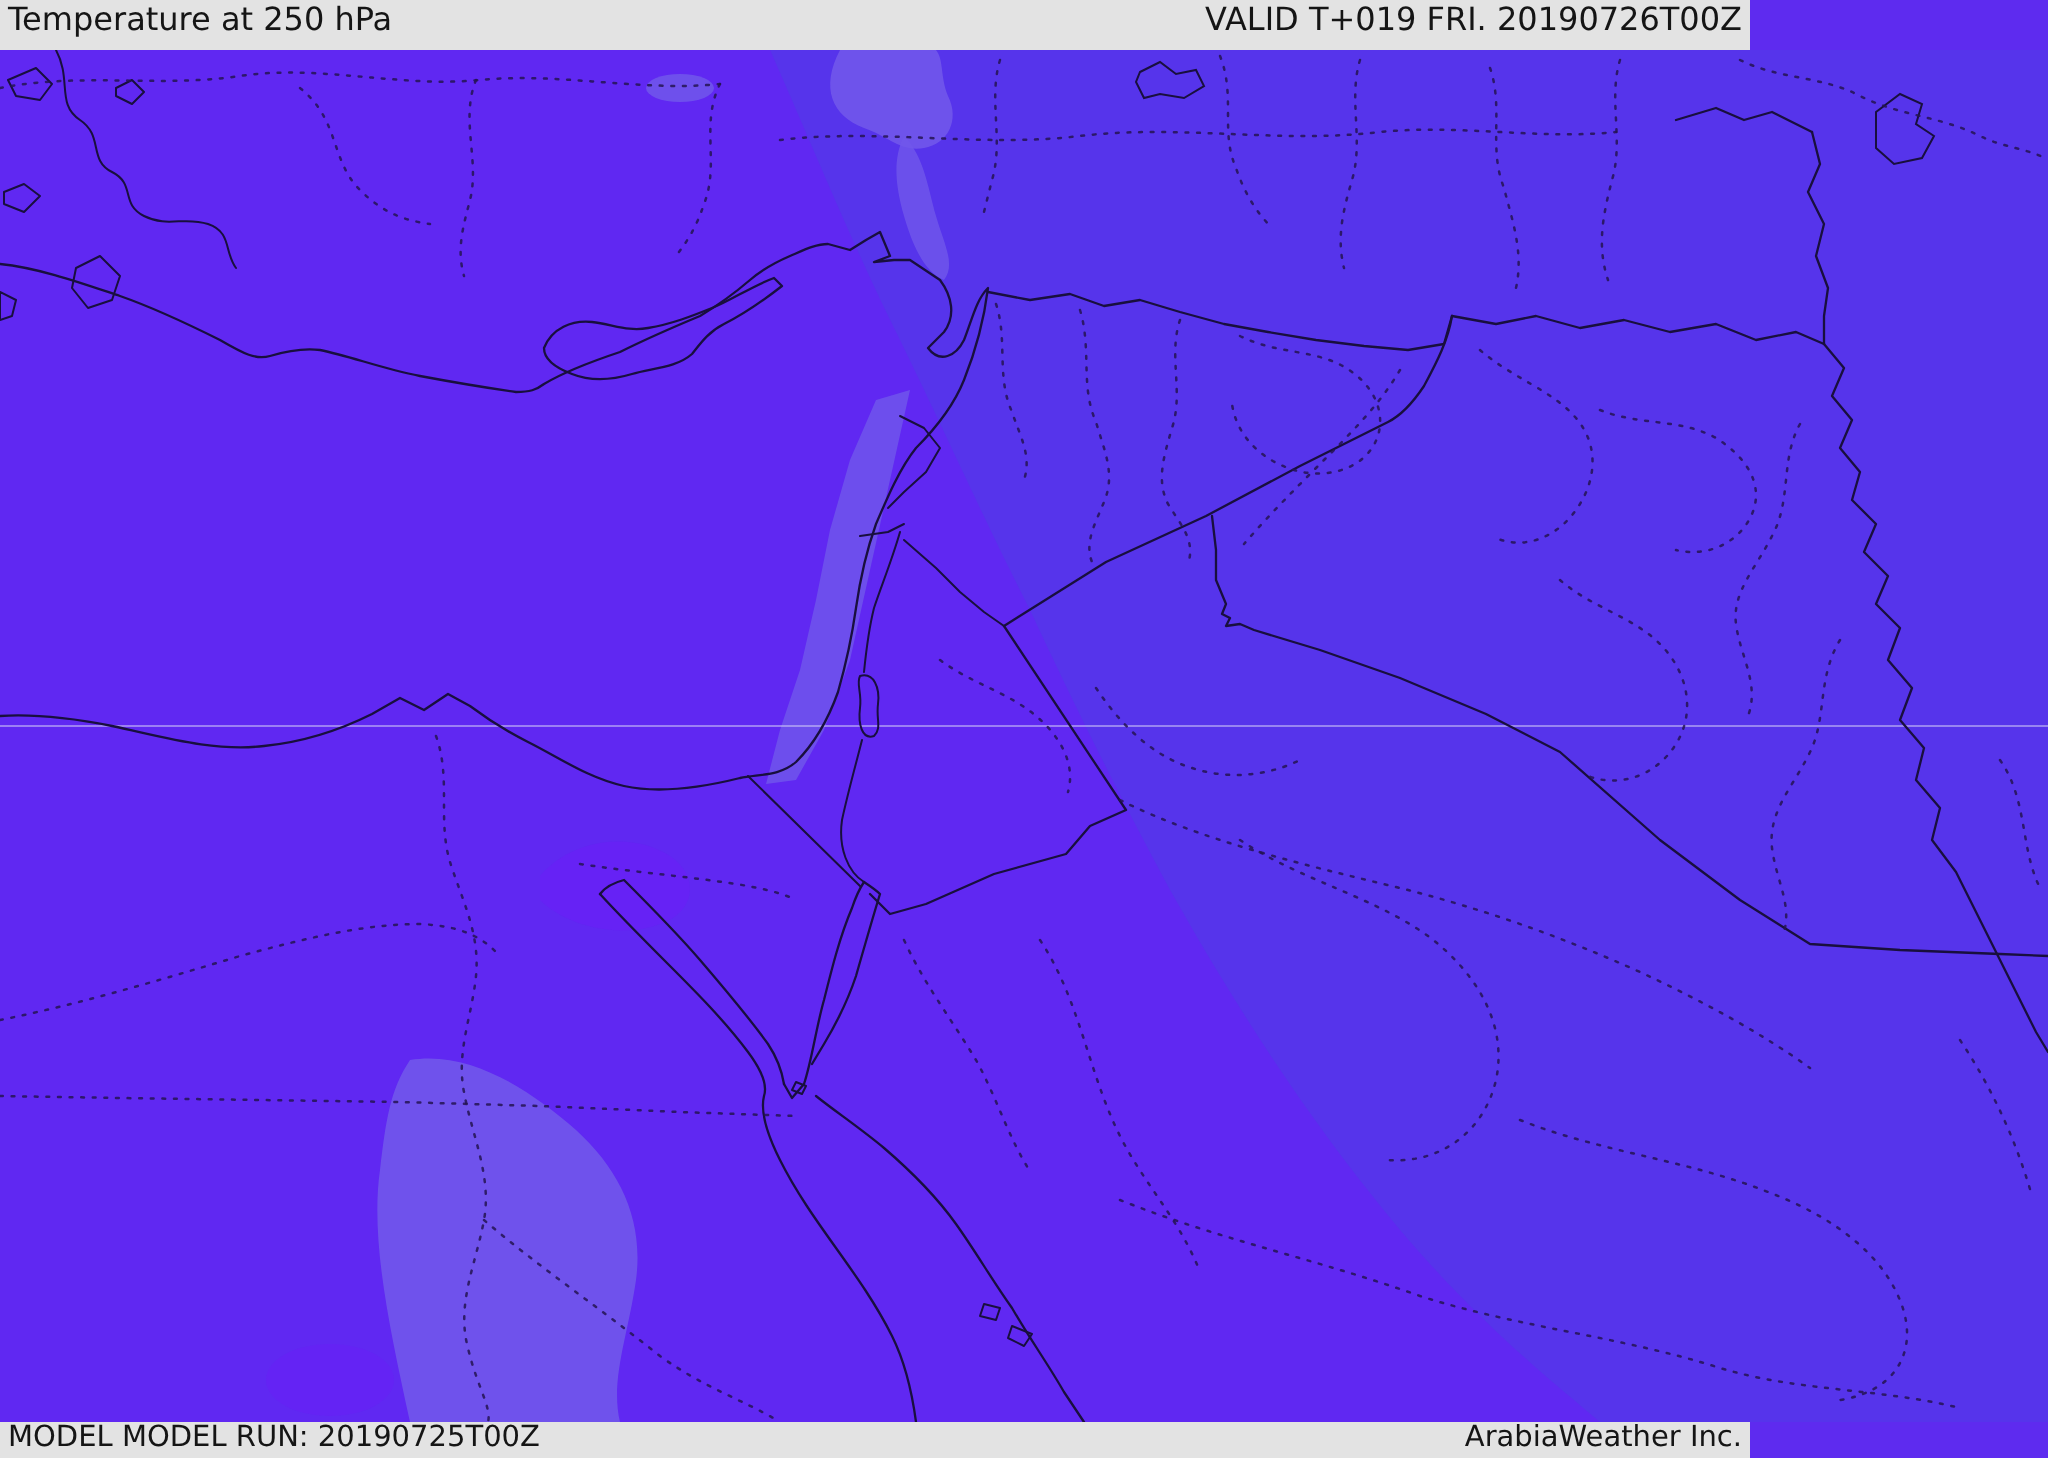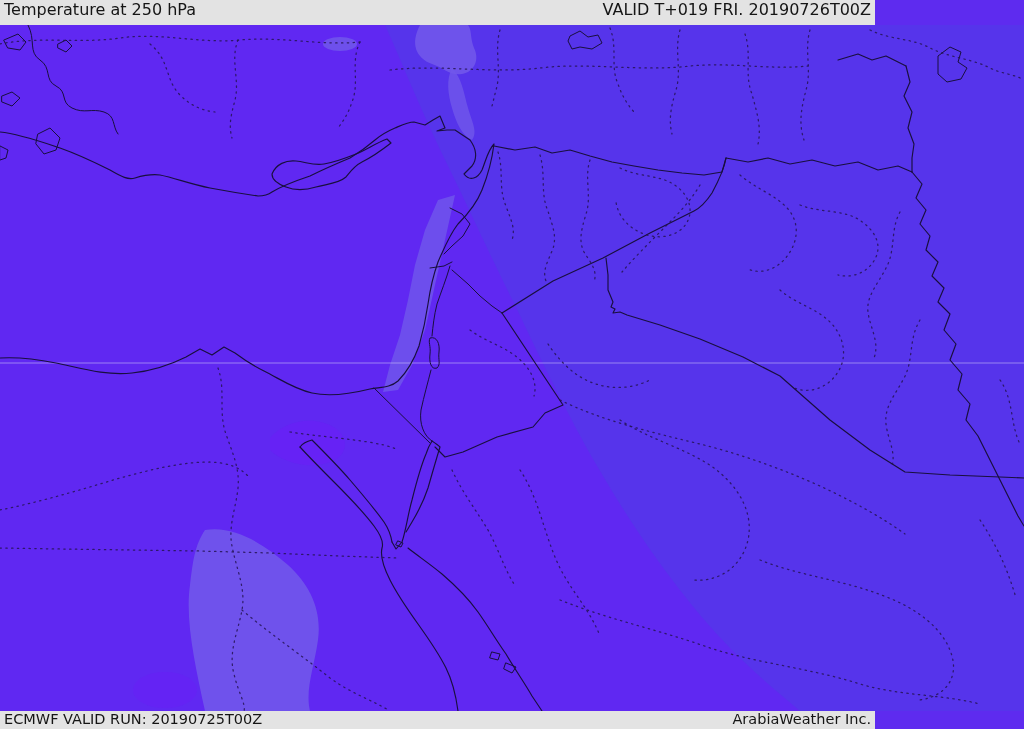--- a/index.html
+++ b/index.html
@@ -184,17 +184,17 @@
       <path class="dotted" d="M 1000,380 C 1014,400 1010,424 1020,444"></path>
     </g>
   </svg>
 
   <div class="bar" id="topbar">
     <span>Temperature at 250 hPa</span>
     <span>VALID T+019 FRI. 20190726T00Z</span>
   </div>
 
   <div class="bar" id="bottombar">
-    <span>ECMWF VALID RUN: 20190725T00Z</span>
+    <span>MODEL MODEL RUN: 20190725T00Z</span>
     <span>ArabiaWeather Inc.</span>
   </div>
 
 </div>
 
 </body></html>

